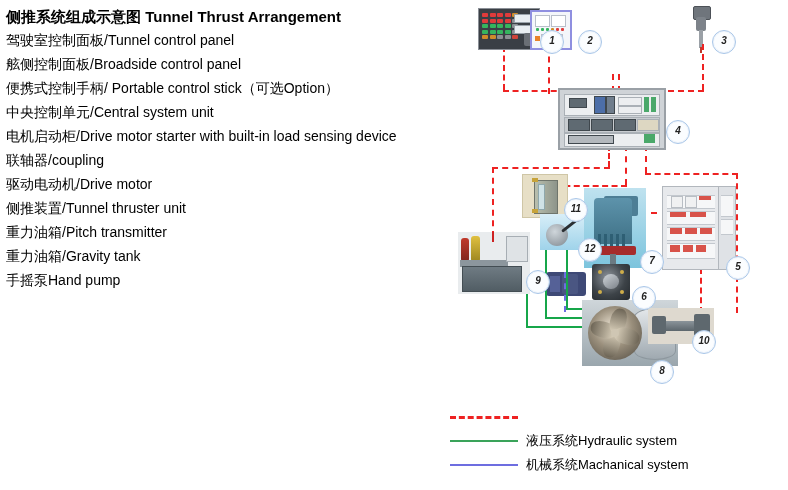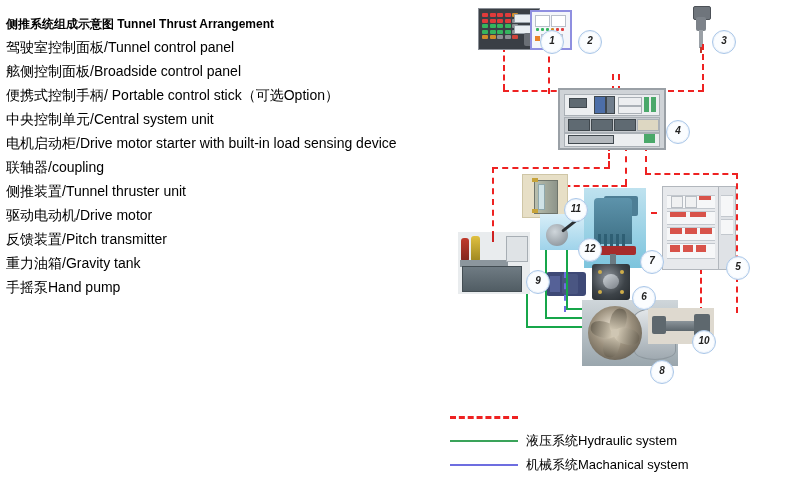--- a/index.html
+++ b/index.html
@@ -8,21 +8,21 @@
     background:#ffffff;
     font-family:"Liberation Sans","DejaVu Sans",sans-serif;
     color:#000;
     overflow:hidden;
     position:relative;
   }
   #root{position:relative;width:788px;height:490px;}
 
   
   .text-panel{position:absolute;left:6px;top:6px;width:450px;}
-  .doc-title{font-size:12px;font-weight:bold;line-height:22px;white-space:nowrap;letter-spacing:0px;margin-top:7px;}
+  .doc-title{font-size:15px;font-weight:bold;line-height:22px;white-space:nowrap;letter-spacing:0px;}
   .item-line{font-size:14px;line-height:24px;white-space:nowrap;}
 
   
   .diagram{position:absolute;left:440px;top:0;width:348px;height:400px;}
 
   .node{position:absolute;box-sizing:border-box;}
   .node .badge{
     position:absolute;
     width:22px;height:22px;border-radius:50%;
     border:1px solid #a9c6e8;
@@ -137,23 +137,23 @@
 <div id="root">
 
   <div class="text-panel">
     <div class="doc-title">侧推系统组成示意图 Tunnel Thrust Arrangement</div>
     <div class="item-line">驾驶室控制面板/Tunnel control panel</div>
     <div class="item-line">舷侧控制面板/Broadside control panel</div>
     <div class="item-line">便携式控制手柄/ Portable control stick（可选Option）</div>
     <div class="item-line">中央控制单元/Central system unit</div>
     <div class="item-line">电机启动柜/Drive motor starter with built-in load sensing device</div>
     <div class="item-line">联轴器/coupling</div>
+    <div class="item-line">驱动电动机/Drive motor</div>
     <div class="item-line">侧推装置/Tunnel thruster unit</div>
-    <div class="item-line">驱动电动机/Drive motor</div>
-    <div class="item-line">反馈装置/Pitch transmitter</div>
+    <div class="item-line">重力油箱/Pitch transmitter</div>
     <div class="item-line">重力油箱/Gravity tank</div>
     <div class="item-line">手摇泵Hand pump</div>
   </div>
 
   <div class="diagram">
 
     <div class="wire v-red" style="left:63px;top:46px;height:44px;"></div>
     <div class="wire h-red" style="left:63px;top:90px;width:111px;"></div>
     <div class="wire v-red" style="left:172px;top:74px;height:18px;"></div>
 

